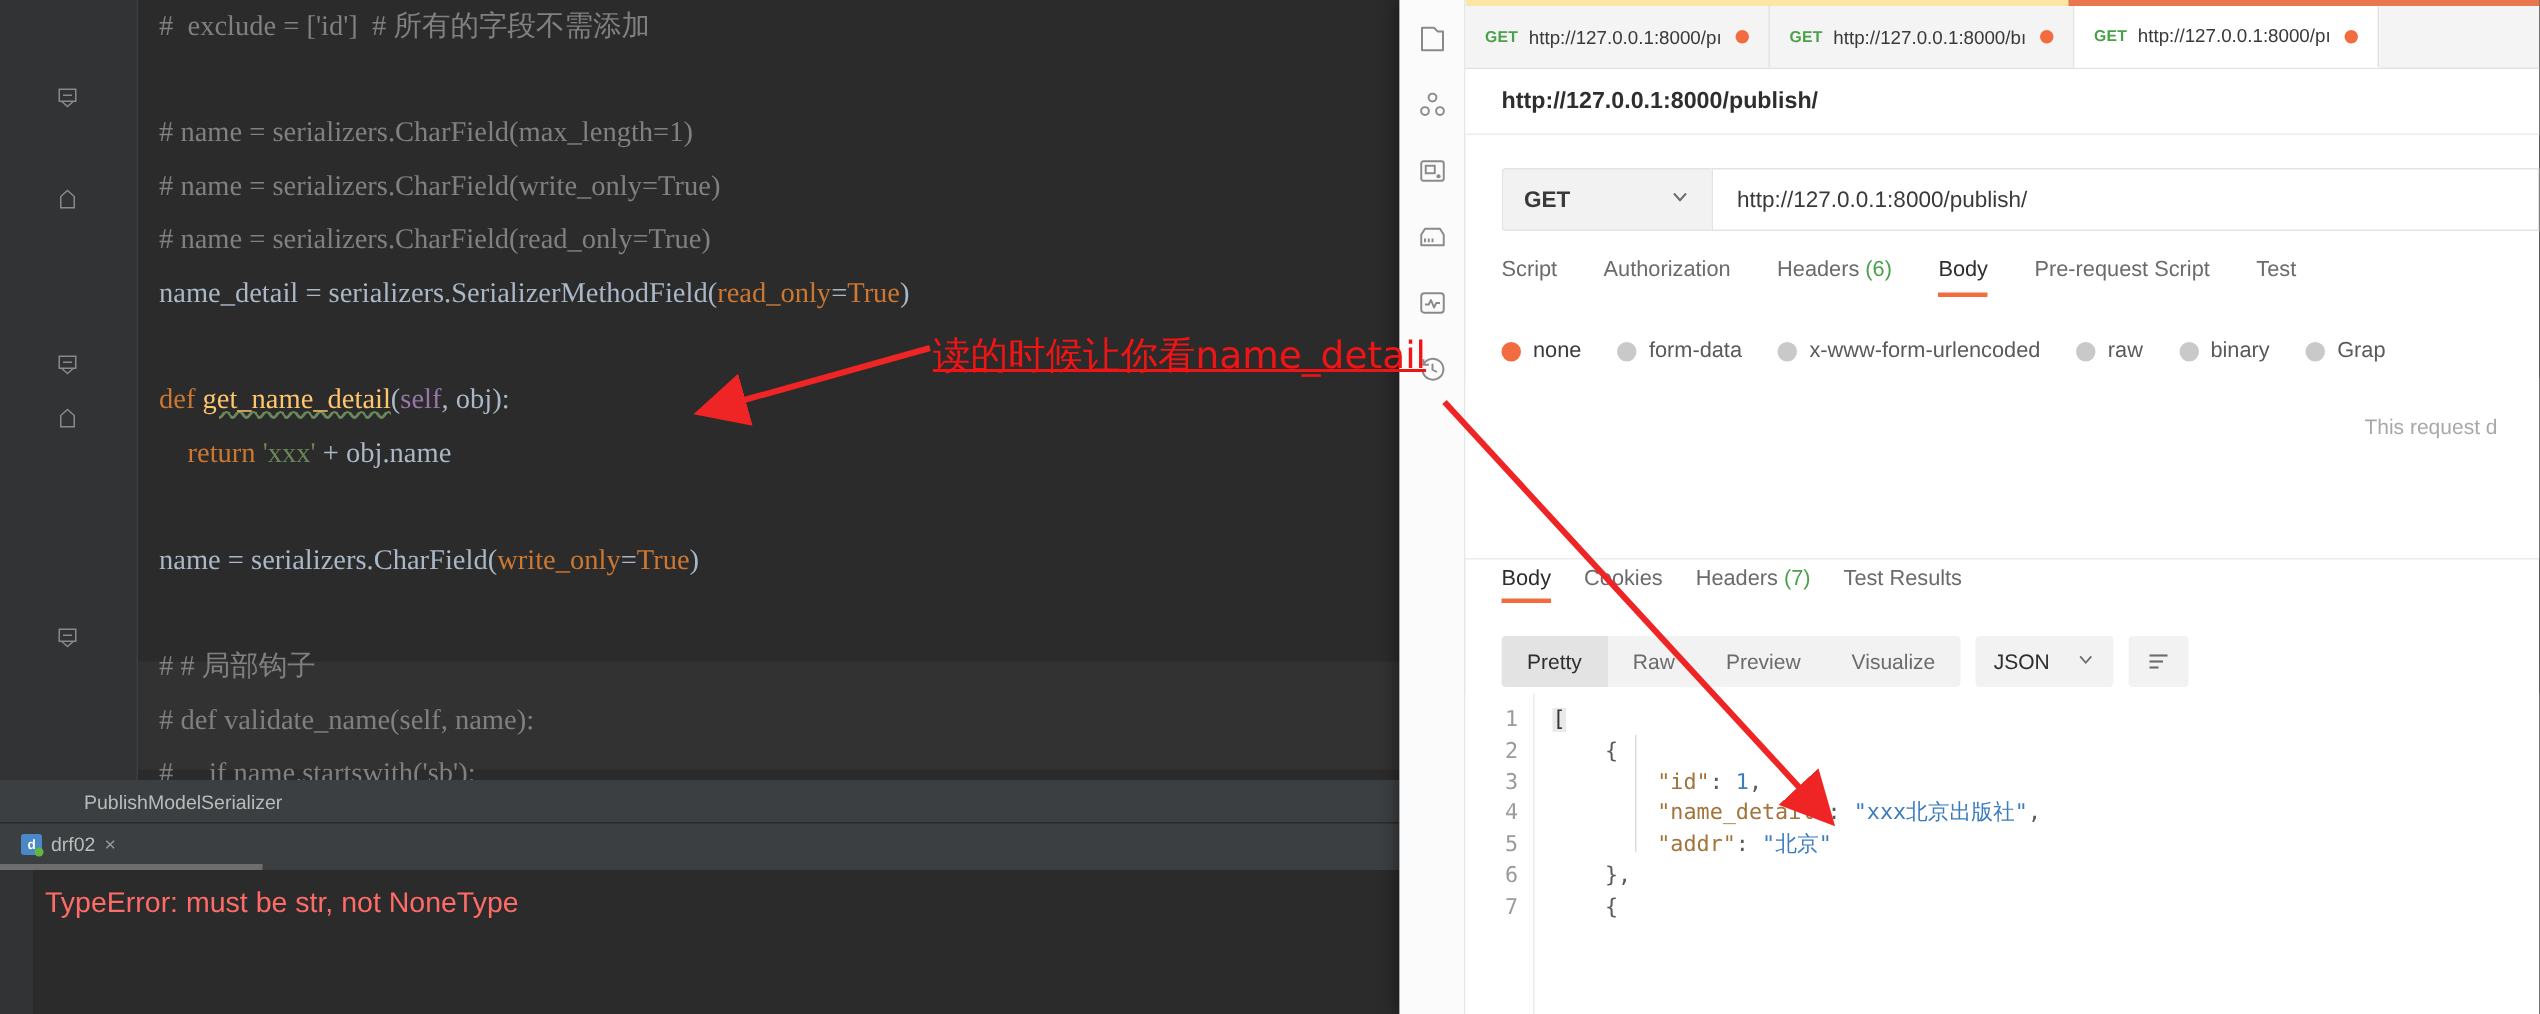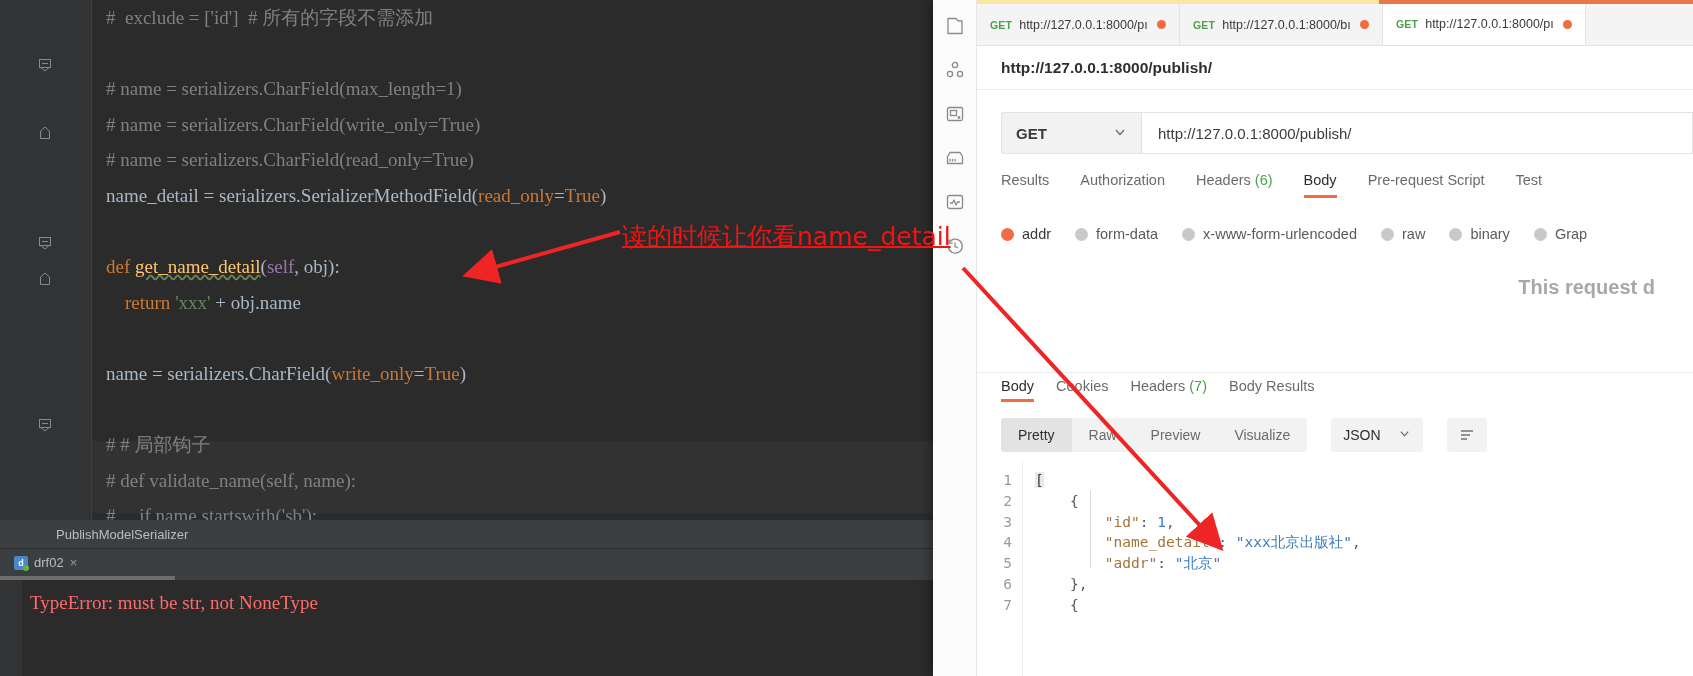--- a/index.html
+++ b/index.html
@@ -59,21 +59,21 @@
   }
   .run-tab-icon::after{
     content:""; position:absolute; right:-1px; bottom:-1px;
     width:6px; height:6px; background:#62b543; border-radius:50%;
   }
   .run-tab-close { color:#9a9a9a; font-size:13px; }
 
   #run-console {
     position:absolute; left:0; top:576px; width:933px; height:100px;
     background:#2b2b2b; color:#ff6b68;
-    font-family:Liberation Serif, serif;
+    font-family:Liberation Sans, sans-serif;
     font-size:19px;
     text-align:center;
   }
   #run-console-gutter {
     position:absolute; left:0; top:0; width:22px; height:100px; background:#313335;
   }
   #run-scrollbar {
     position:absolute; left:0; top:0; width:933px; height:4px; background:#3c3f41;
   }
   #run-scrollbar-thumb { position:absolute; left:0; top:0; width:175px; height:4px; background:#6e6e6e; }
@@ -157,41 +157,41 @@
   .pm-radio { display:flex; align-items:center; gap:8px; margin-right:24px; font-size:14.5px; color:#5a5a5a; white-space:nowrap; }
   .pm-radio .dot { width:13px; height:13px; border-radius:50%; background:#c9c9c9; flex:0 0 auto; }
   .pm-radio.sel .dot { background:#f26c40; }
   .pm-radio.sel { color:#3a3a3a; }
 
   #pm-reqbody-area {
     position:absolute; left:44px; top:252px; right:0; height:120px;
     background:#fff;
   }
   #pm-nobody {
-    position:absolute; right:38px; top:24px;
-    font-size:20px; color:#a8a8a8; white-space:nowrap;font-weight:bold;
+    position:absolute; right:28px; top:24px;
+    font-size:14px; color:#a8a8a8; white-space:nowrap;
   }
 
   #pm-resp-sep { position:absolute; left:44px; top:372px; right:0; height:1px; background:#ececec; }
 
   #pm-resptabs {
     position:absolute; left:44px; top:378px; right:0; height:32px;
     display:flex; align-items:flex-start; padding-left:24px;
   }
   .pm-restab {
     position:relative; padding:0 0 8px 0; margin-right:22px;
     font-size:14.5px; color:#6b6b6b; white-space:nowrap;
   }
   .pm-restab.active { color:#2e2e2e; }
   .pm-restab.active::after { content:""; position:absolute; left:0; right:0; bottom:0; height:3px; background:#f26c40; }
   .pm-restab .cnt { color:#4aa14a; }
 
   #pm-viewbar {
     position:absolute; left:44px; top:418px; right:0; height:40px;
-    display:flex; align-items:flex-start; padding-left:24px; gap:24px;
+    display:flex; align-items:flex-end; padding-left:24px; gap:10px;
   }
   #pm-viewseg {
     display:flex; align-items:stretch; background:#f2f2f2; border-radius:3px; height:34px; overflow:hidden;
   }
   .pm-seg { display:flex; align-items:center; padding:0 17px; font-size:14px; color:#6b6b6b; white-space:nowrap; }
   .pm-seg.active { background:#e3e3e3; color:#2e2e2e; }
   #pm-format {
     display:flex; align-items:center; justify-content:space-between;
     height:34px; width:92px; background:#f2f2f2; border-radius:3px;
     padding:0 12px; font-size:14px; color:#2e2e2e;
@@ -373,32 +373,32 @@
             <polyline points="3,5 7,9.5 11,5" fill="none" stroke="#6b6b6b" stroke-width="1.3"></polyline>
           </svg>
       </span>
     </div>
     <div id="pm-url">
       <span>http://127.0.0.1:8000/publish/</span>
     </div>
   </div>
 
   <div id="pm-reqtabs">
-      <div class="pm-rtab"><span>Results</span></div>
+      <div class="pm-rtab"><span>Script</span></div>
       <div class="pm-rtab"><span>Authorization</span></div>
       <div class="pm-rtab"><span>Headers</span><span class="cnt"> (6)</span></div>
       <div class="pm-rtab active"><span>Body</span></div>
       <div class="pm-rtab"><span>Pre-request Script</span></div>
       <div class="pm-rtab"><span>Test</span></div>
     </div>
 
   <div id="pm-bodytypes">
       <div class="pm-radio sel">
         <span class="dot"></span>
-        <span>addr</span>
+        <span>none</span>
       </div>
       <div class="pm-radio">
         <span class="dot"></span>
         <span>form-data</span>
       </div>
       <div class="pm-radio">
         <span class="dot"></span>
         <span>x-www-form-urlencoded</span>
       </div>
       <div class="pm-radio">
@@ -418,21 +418,21 @@
   <div id="pm-reqbody-area">
     <div id="pm-nobody">This request d</div>
   </div>
 
   <div id="pm-resp-sep"></div>
 
   <div id="pm-resptabs">
       <div class="pm-restab active"><span>Body</span></div>
       <div class="pm-restab"><span>Cookies</span></div>
       <div class="pm-restab"><span>Headers</span><span class="cnt"> (7)</span></div>
-      <div class="pm-restab"><span>Body Results</span></div>
+      <div class="pm-restab"><span>Test Results</span></div>
     </div>
 
   <div id="pm-viewbar">
     <div id="pm-viewseg">
         <div class="pm-seg active">Pretty</div>
         <div class="pm-seg">Raw</div>
         <div class="pm-seg">Preview</div>
         <div class="pm-seg">Visualize</div>
       </div>
     <div id="pm-format">

